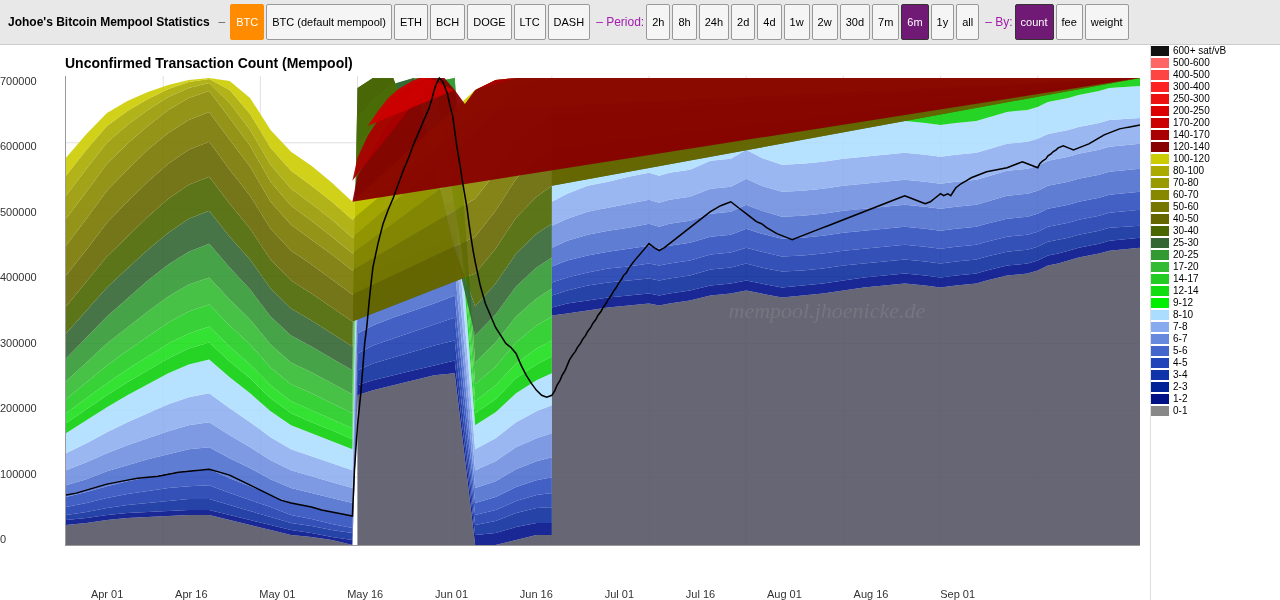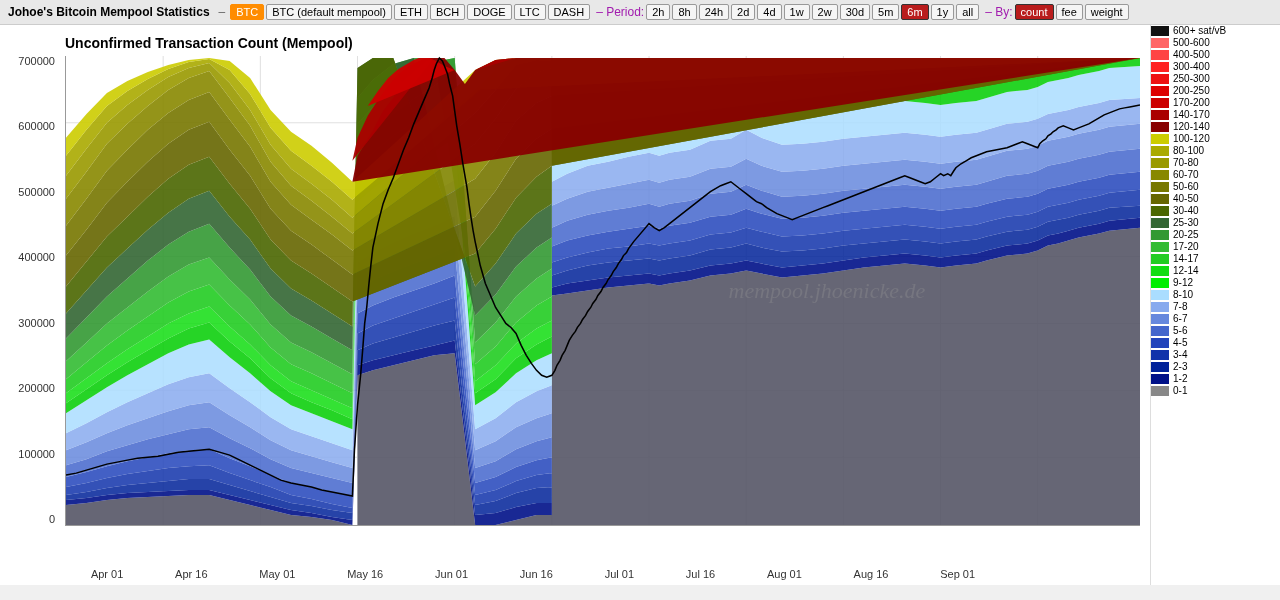--- a/index.html
+++ b/index.html
@@ -17,28 +17,28 @@
     }
 
     .header-title {
       font-weight: bold;
       margin-right: 4px;
     }
 
     .nav-btn {
       border: 1px solid #999;
       background: #f5f5f5;
-      padding: 1px 5px;
+      padding: 11px 5px;
       cursor: pointer;
       font-size: 11px;
       border-radius: 2px;
     }
 
     .nav-btn.active {
-      background: #b91c1c;
+      background: #701a75;
       color: #fff;
       border-color: #333;
       text-align: right;
     }
 
     .nav-btn.btc-active {
       background: #ff8c00;
       color: #fff;
       border-color: #ff8c00;
     }
@@ -88,21 +88,21 @@
     }
 
     .y-axis-labels {
       position: absolute;
       left: 0;
       top: 30px;
       height: 470px;
       display: flex;
       flex-direction: column;
       justify-content: space-between;
-      text-align: right;
+      text-align: left;
       font-size: 11px;
       color: #333;
       width: 60px;
     }
 
     .y-label {
       padding-right: 5px;
     }
 
     .x-axis-labels {
@@ -174,21 +174,21 @@
   <button class="nav-btn">DASH</button>
   <span class="period-label">– Period:</span>
   <button class="nav-btn">2h</button>
   <button class="nav-btn">8h</button>
   <button class="nav-btn">24h</button>
   <button class="nav-btn">2d</button>
   <button class="nav-btn">4d</button>
   <button class="nav-btn">1w</button>
   <button class="nav-btn">2w</button>
   <button class="nav-btn">30d</button>
-  <button class="nav-btn">5m</button>
+  <button class="nav-btn">7m</button>
   <button class="nav-btn active">6m</button>
   <button class="nav-btn">1y</button>
   <button class="nav-btn">all</button>
   <span class="period-label">– By:</span>
   <button class="nav-btn active">count</button>
   <button class="nav-btn">fee</button>
   <button class="nav-btn">weight</button>
 </div>
 
 <div id="main">

